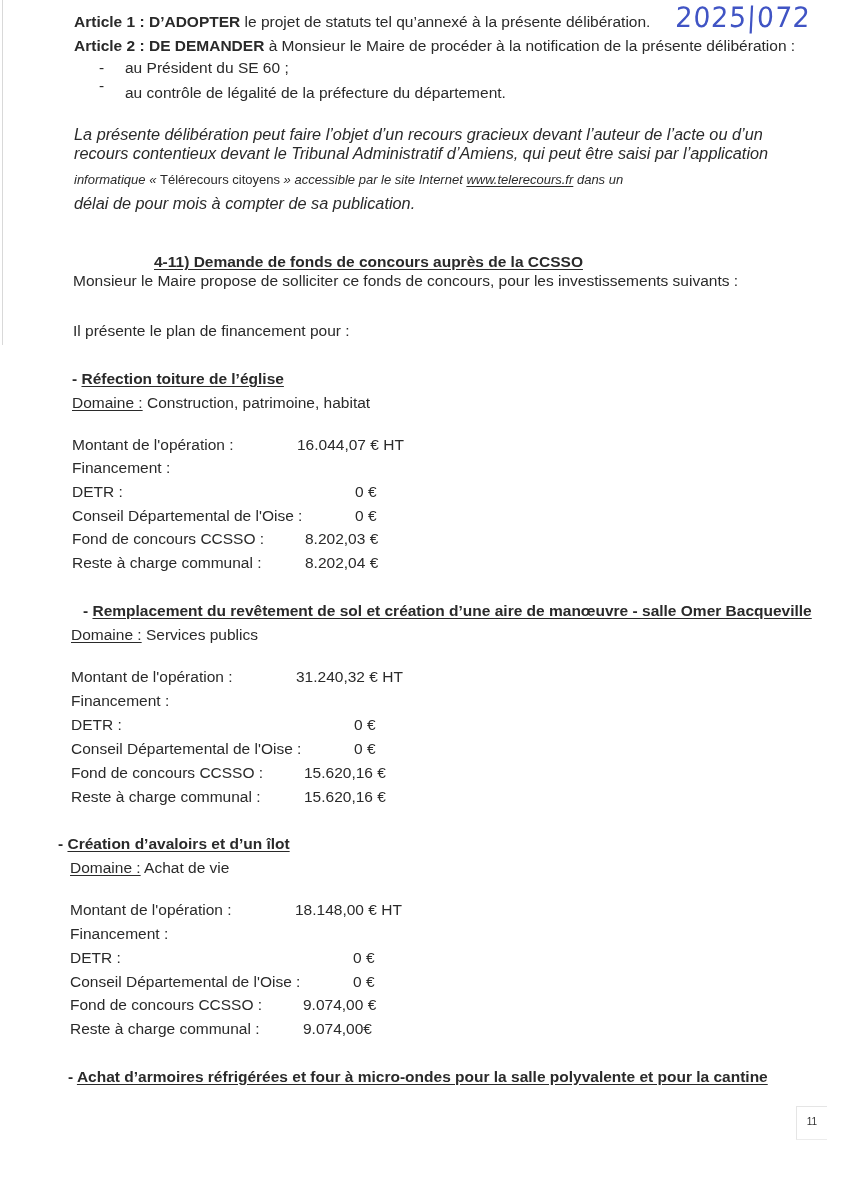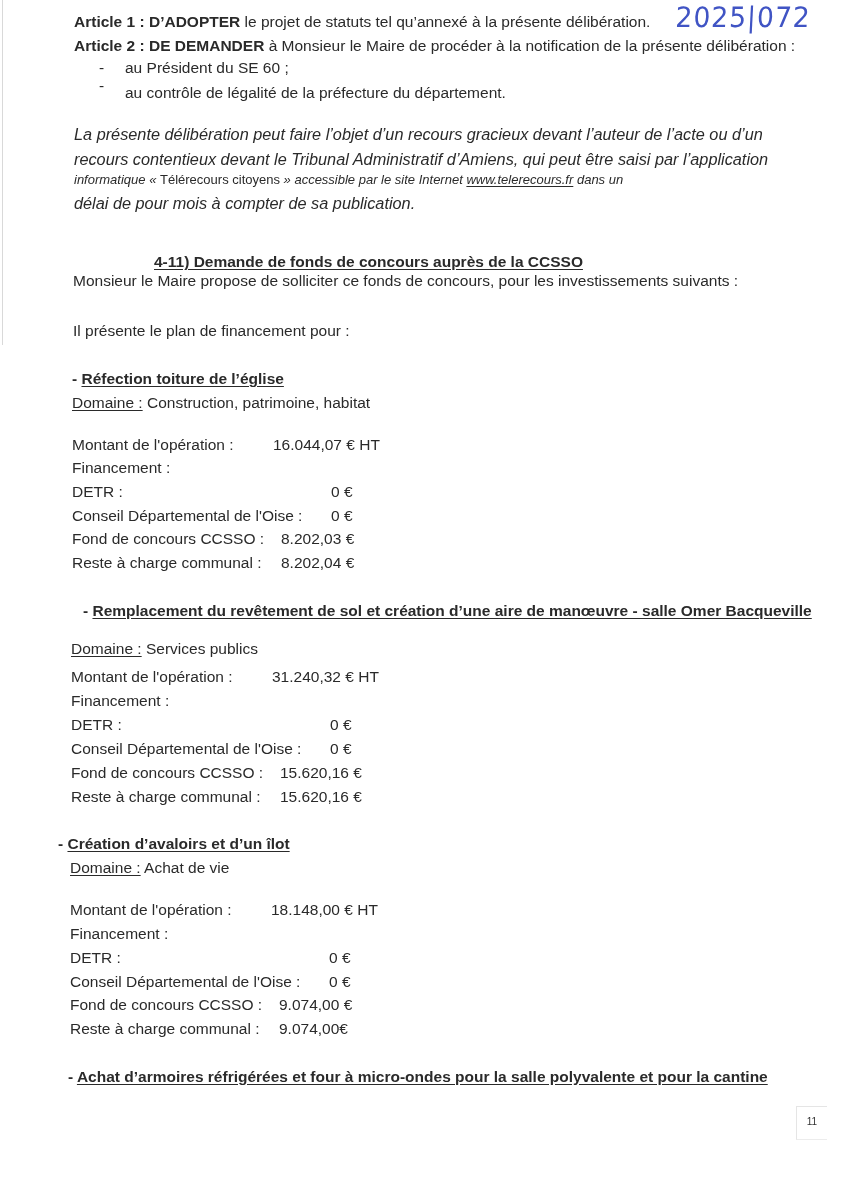--- a/index.html
+++ b/index.html
@@ -20,39 +20,39 @@
     font-family: "DejaVu Sans", sans-serif; font-size: 28px; letter-spacing: 1px;
     color: #4054c4; transform: scaleX(0.95) skewX(-3deg); line-height: 32px;
   }
   .italic-para .line { font-style: italic; }
   .link { text-decoration: underline; text-underline-offset: 2px; }
   .page-box {
     position: absolute; left: 796px; top: 1106px; width: 30px; height: 32px;
     border-top: 1px solid #e5e5e5; border-left: 1px solid #e5e5e5; border-bottom: 1px solid #ececec;
     font-size: 10px; color: #333; text-align: center; line-height: 30px;
   }
-  .val { position: absolute; white-space: nowrap; line-height: 18px; }
+  .val { position: absolute; white-space: nowrap; line-height: 18px; margin-left: 24px; }
 </style>
 </head>
 <body>
 
 <div class="scan-edge"></div>
 
 <div class="line" style="left:74px; top:13px;"><b>Article 1 : </b><b>D’ADOPTER</b><span> le projet de statuts tel qu’annexé à la présente délibération.</span></div>
 <div class="handwritten">2025|072</div>
 <div class="line" style="left:74px; top:37px;"><b>Article 2 : </b><b>DE DEMANDER</b><span> à Monsieur le Maire de procéder à la notification de la présente délibération :</span></div>
 
 <div class="line" style="left:99px; top:59px;">-</div>
 <div class="line" style="left:125px; top:59px;">au Président du SE 60 ;</div>
 <div class="line" style="left:99px; top:77px;">-</div>
 <div class="line" style="left:125px; top:84px;">au contrôle de légalité de la préfecture du département.</div>
 
 <div class="italic-para">
   <div class="line" style="left:74px; top:125px; font-size:16.3px;">La présente délibération peut faire l’objet d’un recours gracieux devant l’auteur de l’acte ou d’un</div>
-  <div class="line" style="left:74px; top:150px; font-size:16.3px;">recours contentieux devant le Tribunal Administratif d’Amiens, qui peut être saisi par l’application</div>
+  <div class="line" style="left:74px; top:144px; font-size:16.3px;">recours contentieux devant le Tribunal Administratif d’Amiens, qui peut être saisi par l’application</div>
   <div class="line" style="left:74px; top:171px; font-size:13px;"><span>informatique « </span><span style="font-style:normal;">Télérecours citoyens</span><span> » accessible par le site Internet </span><span class="link">www.telerecours.fr</span><span> dans un</span></div>
   <div class="line" style="left:74px; top:194px; font-size:16.3px;">délai de pour mois à compter de sa publication.</div>
 </div>
 
 <div class="line b u" style="left:154px; top:253px;">4-11) Demande de fonds de concours auprès de la CCSSO</div>
 <div class="line" style="left:73px; top:272px;text-align:center;">Monsieur le Maire propose de solliciter ce fonds de concours, pour les investissements suivants :</div>
 <div class="line" style="left:73px; top:322px;">Il présente le plan de financement pour :</div>
 
 <div>
   <div class="line" style="left:72px; top:370px;"><span class="b">- </span><span class="b u">Réfection toiture de l’église</span></div>
@@ -66,21 +66,21 @@
   <div class="line" style="left:72px; top:507px;">Conseil Départemental de l'Oise :</div>
   <div class="val" style="left:331px; top:507px;">0 €</div>
   <div class="line" style="left:72px; top:530px;">Fond de concours CCSSO :</div>
   <div class="val" style="left:281px; top:530px;">8.202,03 €</div>
   <div class="line" style="left:72px; top:554px;">Reste à charge communal :</div>
   <div class="val" style="left:281px; top:554px;">8.202,04 €</div>
 </div>
 
 <div>
   <div class="line" style="left:71px; top:602px;margin-left:12px;"><span class="b">- </span><span class="b u">Remplacement du revêtement de sol et création d’une aire de manœuvre - salle Omer Bacqueville</span></div>
-  <div class="line" style="left:71px; top:626px;margin-top:14px;"><span class="u">Domaine :</span><span> Services publics</span></div>
+  <div class="line" style="left:71px; top:626px;"><span class="u">Domaine :</span><span> Services publics</span></div>
 
   <div class="line" style="left:71px; top:668px;">Montant de l'opération :</div>
   <div class="val" style="left:272px; top:668px;">31.240,32 € HT</div>
   <div class="line" style="left:71px; top:692px;">Financement :</div>
   <div class="line" style="left:71px; top:716px;">DETR :</div>
   <div class="val" style="left:330px; top:716px;">0 €</div>
   <div class="line" style="left:71px; top:740px;">Conseil Départemental de l'Oise :</div>
   <div class="val" style="left:330px; top:740px;">0 €</div>
   <div class="line" style="left:71px; top:764px;">Fond de concours CCSSO :</div>
   <div class="val" style="left:280px; top:764px;">15.620,16 €</div>

